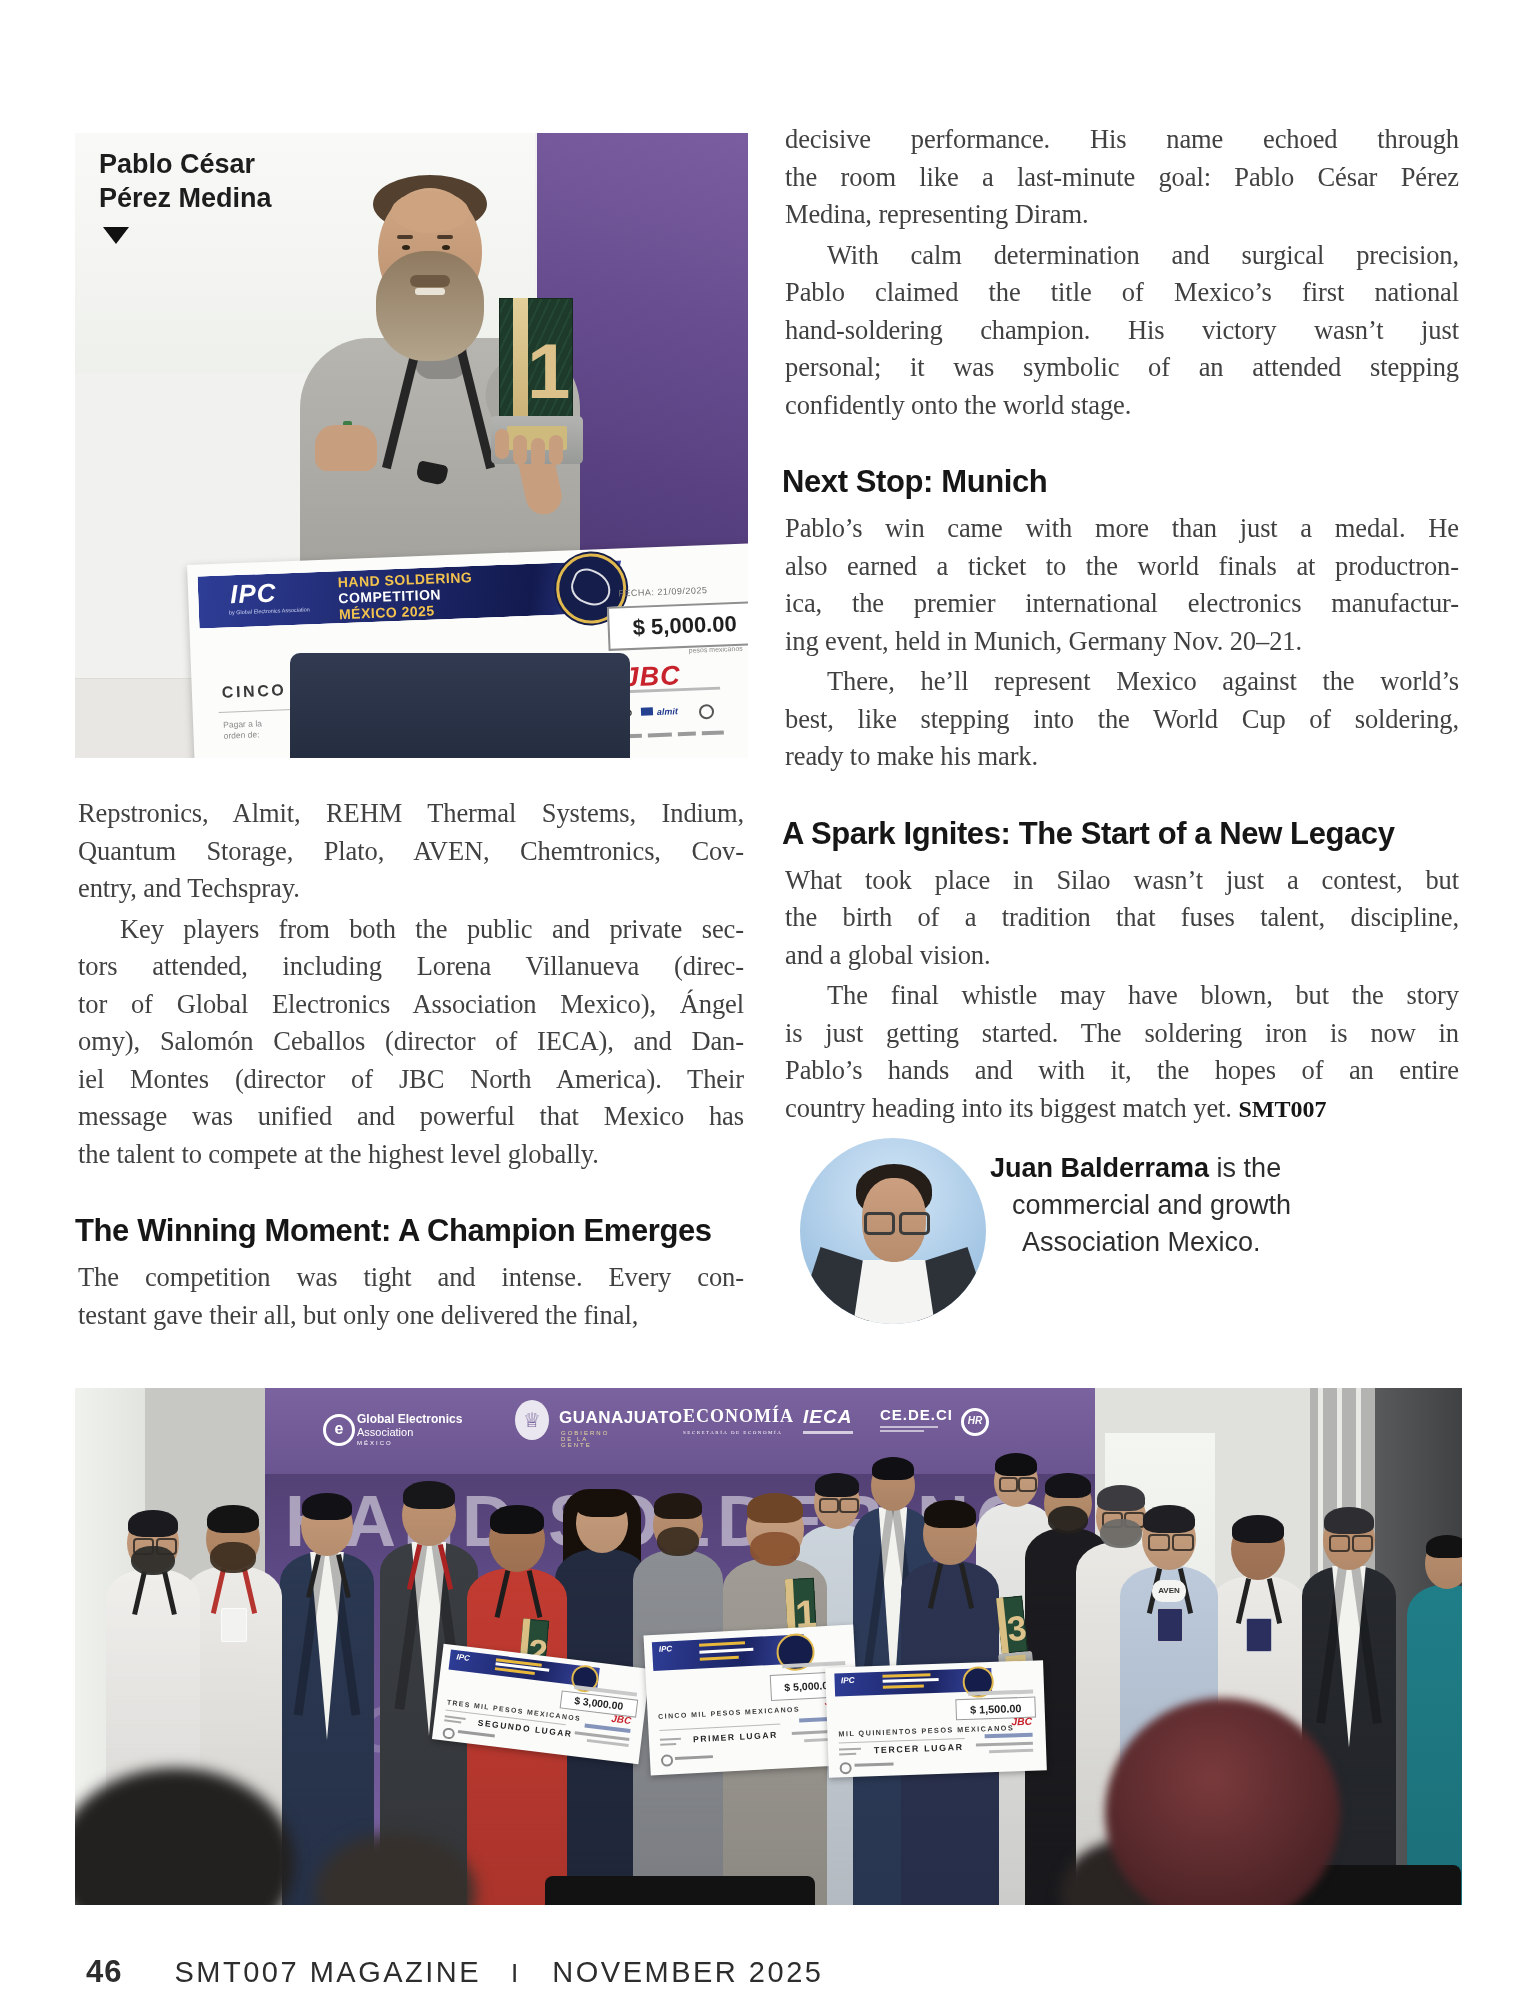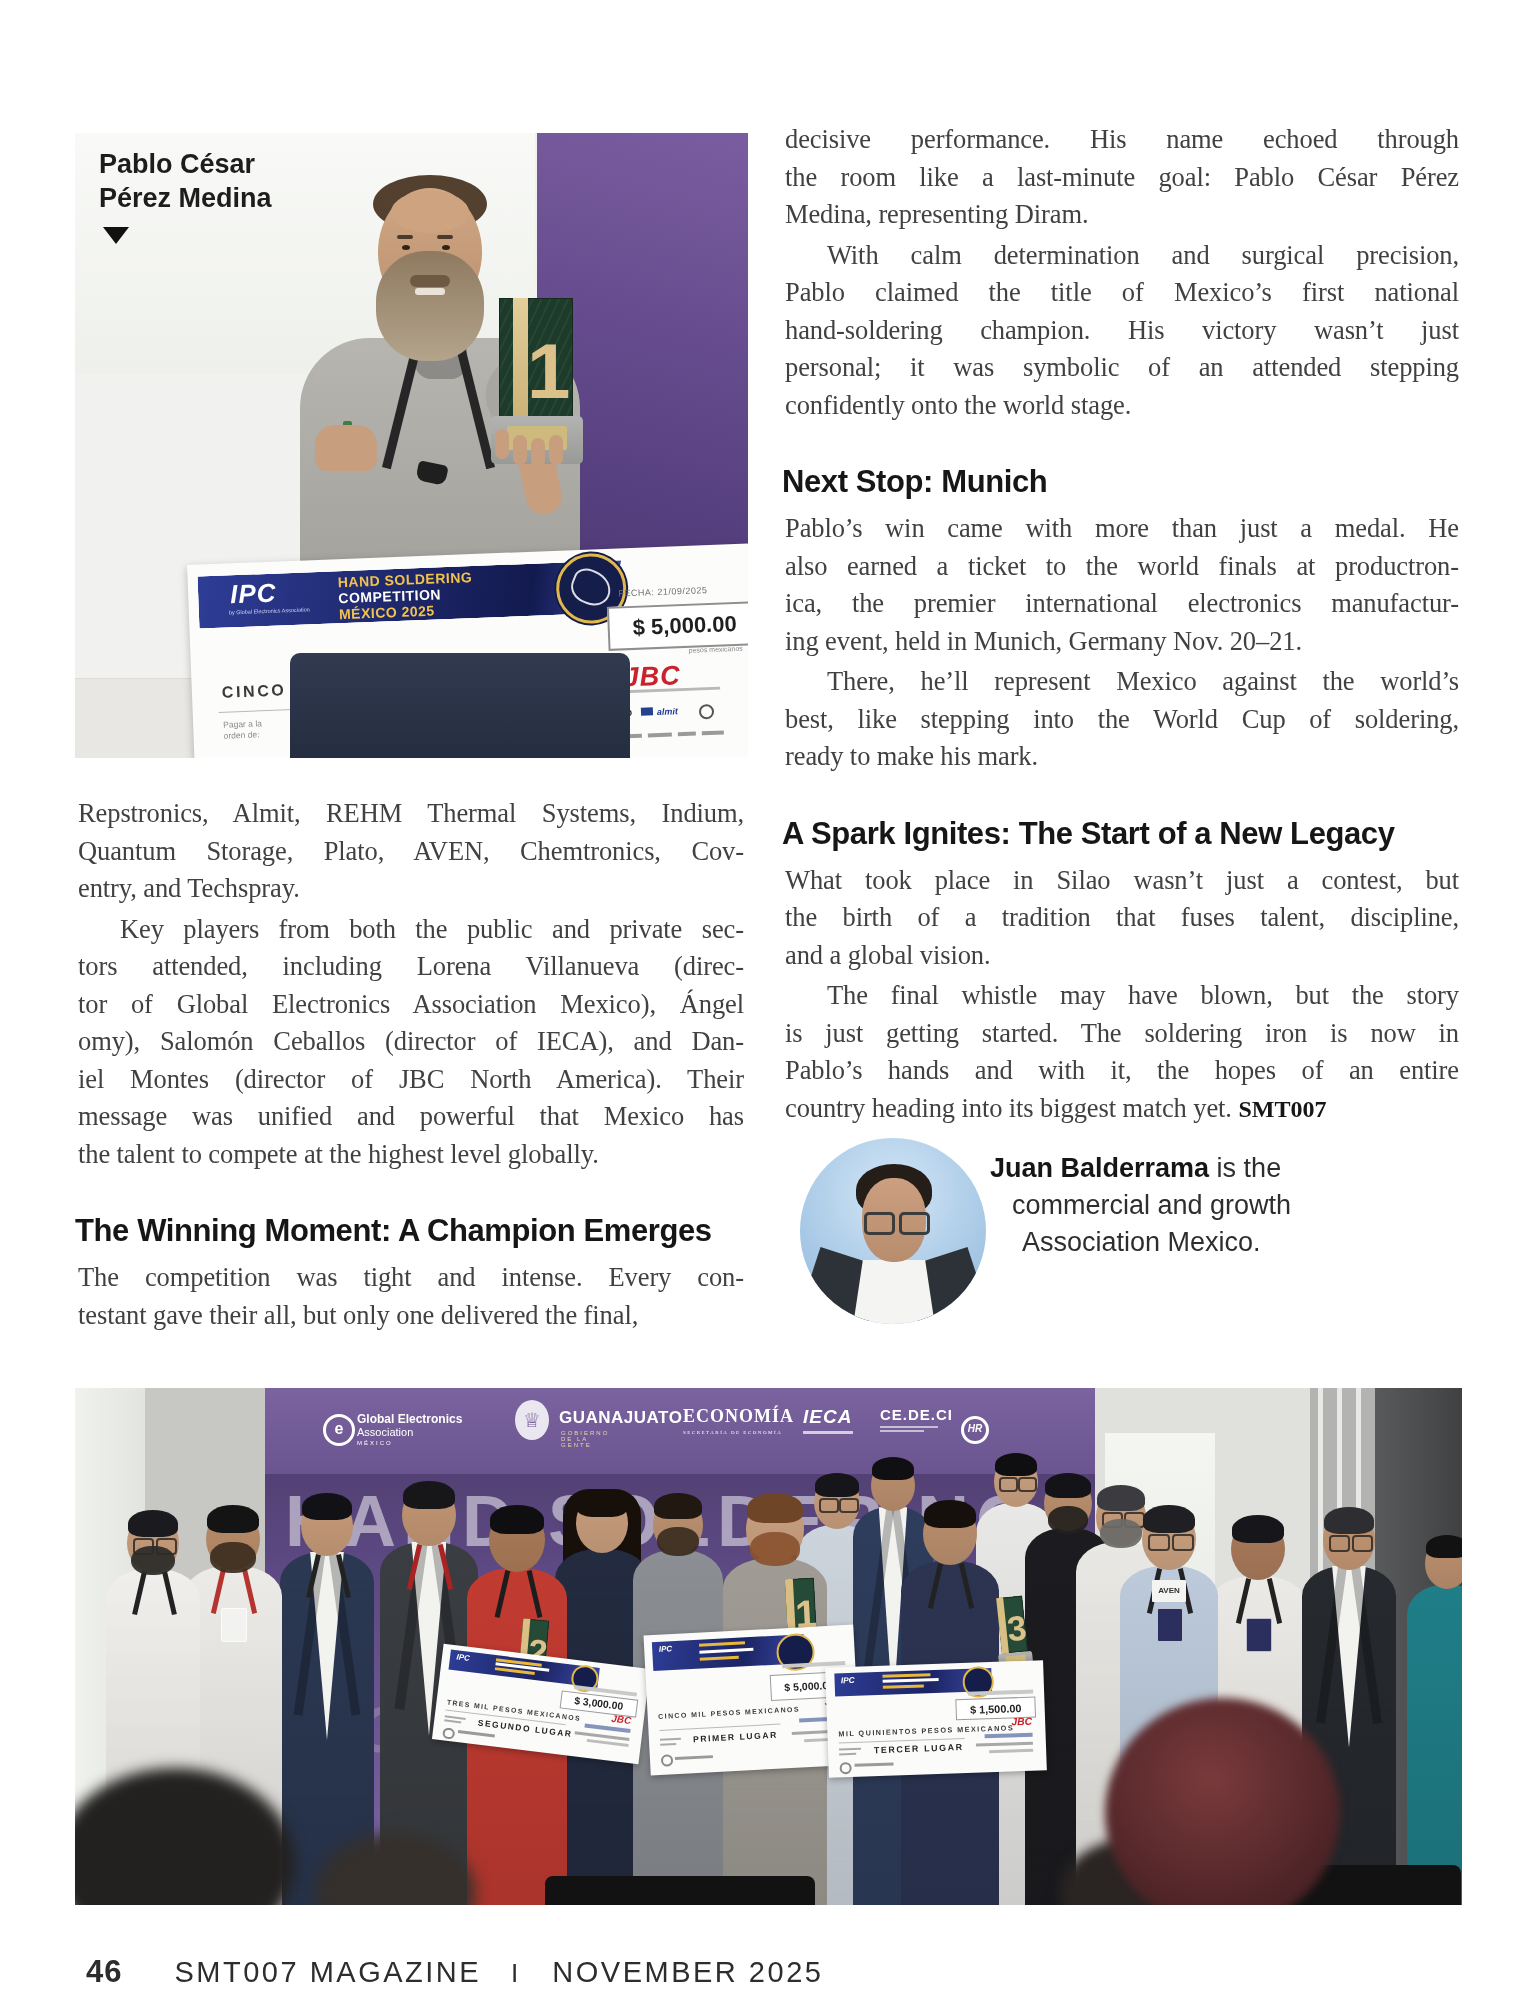--- a/index.html
+++ b/index.html
@@ -357,21 +357,21 @@
     <div class="blogo" style="left:728px;top:18px;">
       <div class="l1" style="font-size:19px;letter-spacing:1px;font-style:italic;">IECA</div>
       <div style="width:50px;height:3px;background:rgba(255,255,255,.7);margin-top:3px;"></div>
     </div>
     <div class="blogo" style="left:805px;top:18px;">
       <div class="l1" style="font-size:15px;letter-spacing:1px;">CE.DE.CI</div>
       <div style="width:58px;height:2px;background:rgba(255,255,255,.6);margin-top:3px;"></div>
       <div style="width:44px;height:2px;background:rgba(255,255,255,.6);margin-top:2px;"></div>
     </div>
     <div class="blogo" style="left:888px;top:20px;">
-      <div class="gea-mark" style="left:-2px;top:8px;width:22px;height:22px;line-height:20px;font-size:10px;font-style:italic;">HR</div>
+      <div class="gea-mark" style="left:-2px;top:0;width:22px;height:22px;line-height:20px;font-size:10px;font-style:italic;">HR</div>
     </div>
 
     <div id="gp-dyn">
         <div class="person" style="left: 720.6px; top: 88px; width: 82.8px; height: 429px;">
           <div style="position: absolute; left: 0px; top: 49.45px; width: 82.8px; height: 379.55px; border-radius: 45% 45% 0px 0px / 30px; background: linear-gradient(rgb(204, 212, 220), rgba(0, 0, 0, 0.12)), rgb(204, 212, 220);"></div>
           <div style="position: absolute; left: 18.4px; top: 0px; width: 46px; height: 52.9px; border-radius: 50%; background: linear-gradient(rgb(199, 157, 124), rgba(0, 0, 0, 0.08)), rgb(199, 157, 124);"></div>
           <div style="position: absolute; left: 19.55px; top: -3px; width: 43.7px; height: 24.15px; border-radius: 50% 50% 30% 30%; background: rgb(21, 21, 26);"></div>
           <div style="position: absolute; left: 23.46px; top: 21.85px; width: 15.64px; height: 11.5px; border: 2px solid rgba(25, 25, 25, 0.75); border-radius: 4px;"></div>
           <div style="position: absolute; left: 43.7px; top: 21.85px; width: 15.64px; height: 11.5px; border: 2px solid rgba(25, 25, 25, 0.75); border-radius: 4px;"></div>
         </div>
@@ -472,21 +472,21 @@
           <div style="position: absolute; left: 26.52px; top: 24.7px; width: 17.68px; height: 13px; border: 2px solid rgba(25, 25, 25, 0.75); border-radius: 4px;"></div>
           <div style="position: absolute; left: 49.4px; top: 24.7px; width: 17.68px; height: 13px; border: 2px solid rgba(25, 25, 25, 0.75); border-radius: 4px;"></div>
           <div style="position: absolute; left: 24.7px; top: 32.5px; width: 44.2px; height: 29.9px; border-radius: 46%; background: rgb(42, 42, 40); opacity: 0.92;"></div>
         </div>
         <div class="person" style="left: 1045.4px; top: 120px; width: 97.2px; height: 397px;">
           <div style="position: absolute; left: 0px; top: 58.05px; width: 97.2px; height: 338.95px; border-radius: 45% 45% 0px 0px / 30px; background: linear-gradient(rgb(188, 202, 219), rgba(0, 0, 0, 0.12)), rgb(188, 202, 219);"></div>
           <div style="position: absolute; left: 6%; top: 72%; width: 88%; height: 28%; background: rgb(180, 162, 124);"></div>
           <div style="position: absolute; left: 31.86px; top: 60.05px; width: 5px; height: 45.9px; background: rgb(34, 34, 34); transform: rotate(13deg);"></div>
           <div style="position: absolute; left: 62.64px; top: 60.05px; width: 5px; height: 45.9px; background: rgb(34, 34, 34); transform: rotate(-13deg);"></div>
           <div style="position: absolute; left: 36.6px; top: 99.9px; width: 24px; height: 32px; background: rgb(42, 47, 94); border: 1px solid rgba(255, 255, 255, 0.7); border-radius: 2px;"></div>
-          <div style="position: absolute; left: 31.6px; top: 71.55px; width: 34px; height: 22px; background: rgb(244, 244, 242); border-radius: 1px; font-size: 8px; font-weight: bold; color: rgb(51, 51, 51); text-align: center; line-height: 22px;">AVEN</div>
+          <div style="position: absolute; left: 31.6px; top: 71.55px; width: 34px; height: 22px; background: rgb(244, 244, 242); border-radius: 10px; font-size: 8px; font-weight: bold; color: rgb(51, 51, 51); text-align: center; line-height: 22px;">AVEN</div>
           <div style="position: absolute; left: 21.6px; top: 0px; width: 54px; height: 62.1px; border-radius: 50%; background: linear-gradient(rgb(201, 160, 127), rgba(0, 0, 0, 0.08)), rgb(201, 160, 127);"></div>
           <div style="position: absolute; left: 22.95px; top: -3px; width: 51.3px; height: 28.35px; border-radius: 50% 50% 30% 30%; background: rgb(32, 32, 36);"></div>
           <div style="position: absolute; left: 27.54px; top: 25.65px; width: 18.36px; height: 13.5px; border: 2px solid rgba(25, 25, 25, 0.75); border-radius: 4px;"></div>
           <div style="position: absolute; left: 51.3px; top: 25.65px; width: 18.36px; height: 13.5px; border: 2px solid rgba(25, 25, 25, 0.75); border-radius: 4px;"></div>
         </div>
         <div class="person" style="left: 391.6px; top: 120px; width: 100.8px; height: 397px;">
           <div style="position: absolute; left: 0px; top: 60.2px; width: 100.8px; height: 336.8px; border-radius: 45% 45% 0px 0px / 30px; background: linear-gradient(rgb(194, 59, 49), rgba(0, 0, 0, 0.12)), rgb(194, 59, 49);"></div>
           <div style="position: absolute; left: 33.04px; top: 62.2px; width: 5px; height: 47.6px; background: rgb(29, 29, 29); transform: rotate(13deg);"></div>
           <div style="position: absolute; left: 64.96px; top: 62.2px; width: 5px; height: 47.6px; background: rgb(29, 29, 29); transform: rotate(-13deg);"></div>
           <div style="position: absolute; left: 22.4px; top: 0px; width: 56px; height: 64.4px; border-radius: 50%; background: linear-gradient(rgb(169, 122, 88), rgba(0, 0, 0, 0.08)), rgb(169, 122, 88);"></div>

